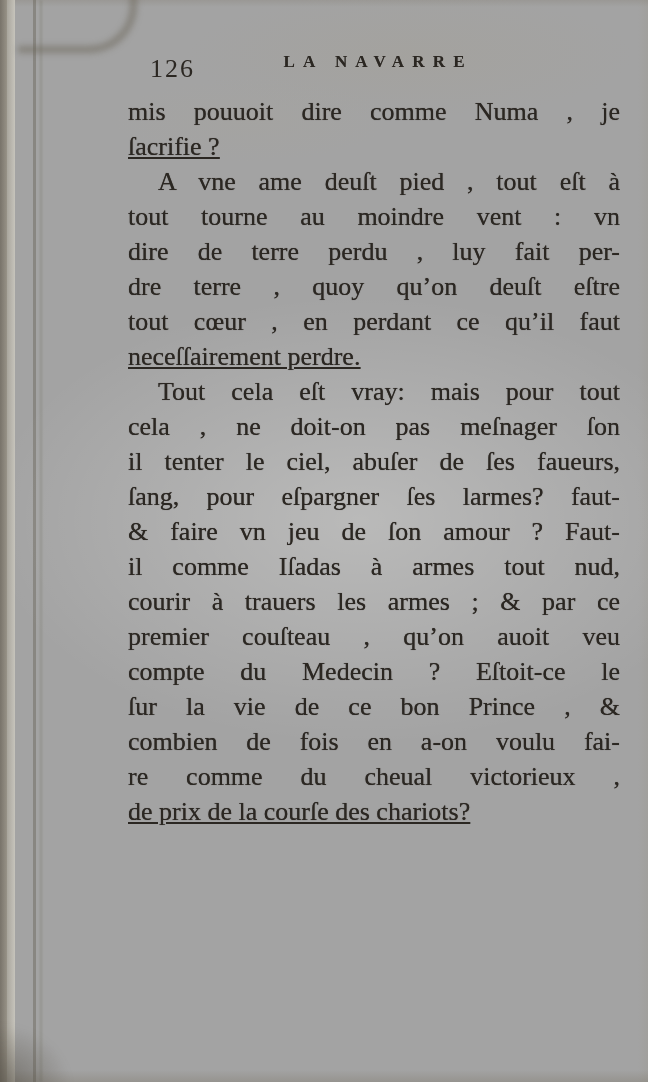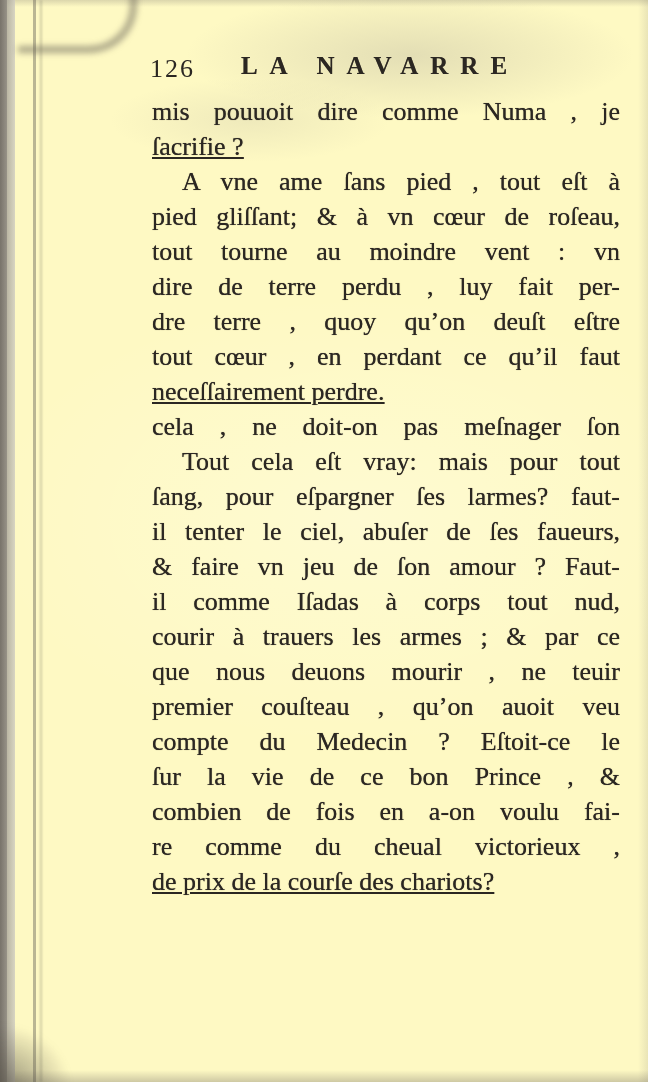--- a/index.html
+++ b/index.html
@@ -1,19 +1,19 @@
 <!DOCTYPE html>
 <html><head>
 <meta charset="utf-8">
 <style>
   html,body{margin:0;padding:0;background:#9a958a;}
   .scan{
     position:relative;
     width:648px;height:1082px;
-    background:#fef9c3;
+    background:#a3a3a3;
     overflow:hidden;
     font-family:"Liberation Serif","DejaVu Serif",serif;
     color:#2b2722;
   }
   
   .scan::before{
     content:"";position:absolute;inset:0;pointer-events:none;
     background:
       radial-gradient(ellipse 320px 90px at 410px 55px, rgba(165,160,148,0.30), transparent 70%),
       radial-gradient(ellipse 200px 60px at 250px 120px, rgba(170,165,152,0.18), transparent 70%),
@@ -41,35 +41,34 @@
   
   .header{
     position:absolute;left:128px;top:52px;width:492px;height:34px;
   }
   .page-number{
     position:absolute;left:22px;top:2px;
     font-size:26px;letter-spacing:2px;
   }
   .running-title{
     position:absolute;left:0;right:0;top:0;text-align:center;
-    font-size:25px;letter-spacing:0.48em;text-indent:0.48em;
+    font-size:17px;letter-spacing:0.48em;text-indent:0.48em;
     font-weight:bold;
     text-shadow:0 0 0.6px rgba(43,39,34,0.55);
   }
   
   .text-block{
     position:absolute;left:128px;top:94px;width:492px;
     font-size:26px;line-height:35px;
     text-shadow:0 0 0.7px rgba(43,39,34,0.85);
   }
   .line{
     white-space:nowrap;overflow:hidden;
     text-align:justify;text-align-last:justify;
     height:35px;
-    margin-left:24px;
   }
   .line.short{text-align-last:left;text-decoration:underline;}
   .line.indent{text-indent:30px;}
 </style>
 </head>
 <body>
 
 <div class="scan">
 
   <div class="edge-strip edge-a"></div>
@@ -80,35 +79,33 @@
   <div class="corner-bottom"></div>
 
   <div class="header">
     <span class="page-number">126</span>
     <span class="running-title">LA NAVARRE</span>
   </div>
 
   <div class="text-block">
     <div class="line">mis pouuoit dire comme Numa , je</div>
     <div class="line short">ſacrifie ?</div>
-    <div class="line indent">A vne ame ſans pied , tout eſt à</div>
-    <div class="line">pied gliſſant; &amp; à vn cœur de roſeau,</div>
+    <div class="line indent">A vne ame deuſt pied , tout eſt à</div>
     <div class="line">tout tourne au moindre vent : vn</div>
     <div class="line">dire de terre perdu , luy fait per-</div>
     <div class="line">dre terre , quoy qu’on deuſt eſtre</div>
     <div class="line">tout cœur , en perdant ce qu’il faut</div>
     <div class="line short">neceſſairement perdre.</div>
+    <div class="line indent">Tout cela eſt vray: mais pour tout</div>
     <div class="line">cela , ne doit-on pas meſnager ſon</div>
-    <div class="line indent">Tout cela eſt vray: mais pour tout</div>
+    <div class="line">il tenter le ciel, abuſer de ſes faueurs,</div>
     <div class="line">ſang, pour eſpargner ſes larmes? faut-</div>
-    <div class="line">il tenter le ciel, abuſer de ſes faueurs,</div>
     <div class="line">&amp; faire vn jeu de ſon amour ? Faut-</div>
-    <div class="line">il comme Iſadas à corps tout nud,</div>
+    <div class="line">il comme Iſadas à armes tout nud,</div>
     <div class="line">courir à trauers les armes ; &amp; par ce</div>
-    <div class="line">que nous deuons mourir , ne teuir</div>
     <div class="line">premier couſteau , qu’on auoit veu</div>
     <div class="line">compte du Medecin ?  Eſtoit-ce le</div>
     <div class="line">ſur la vie de ce bon Prince , &amp;</div>
     <div class="line">combien de fois en a-on voulu fai-</div>
     <div class="line">re comme du cheual victorieux ,</div>
     <div class="line short">de prix de la courſe des chariots?</div>
   </div>
 
 </div>
 

